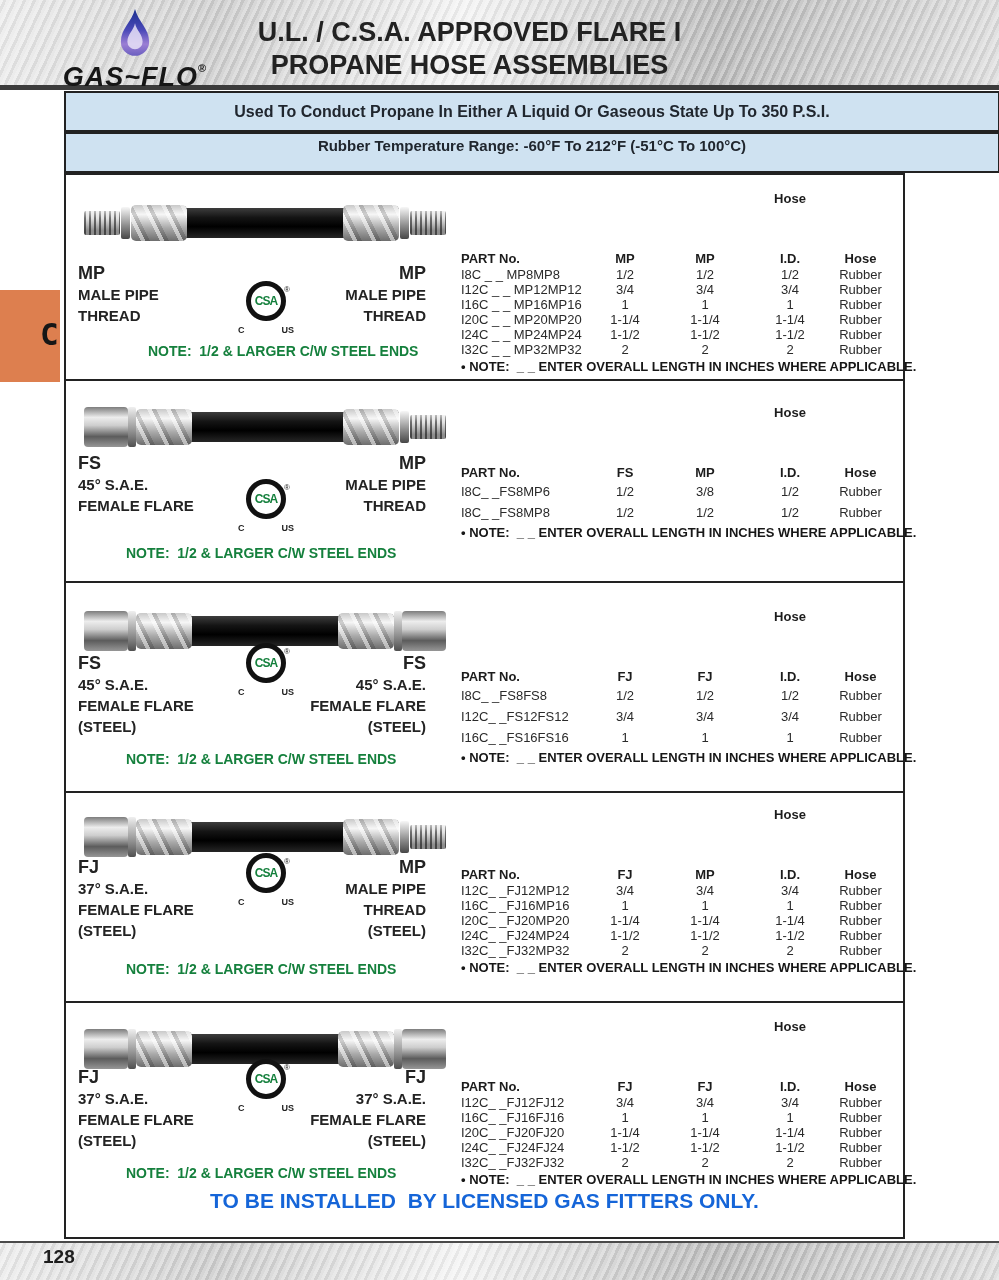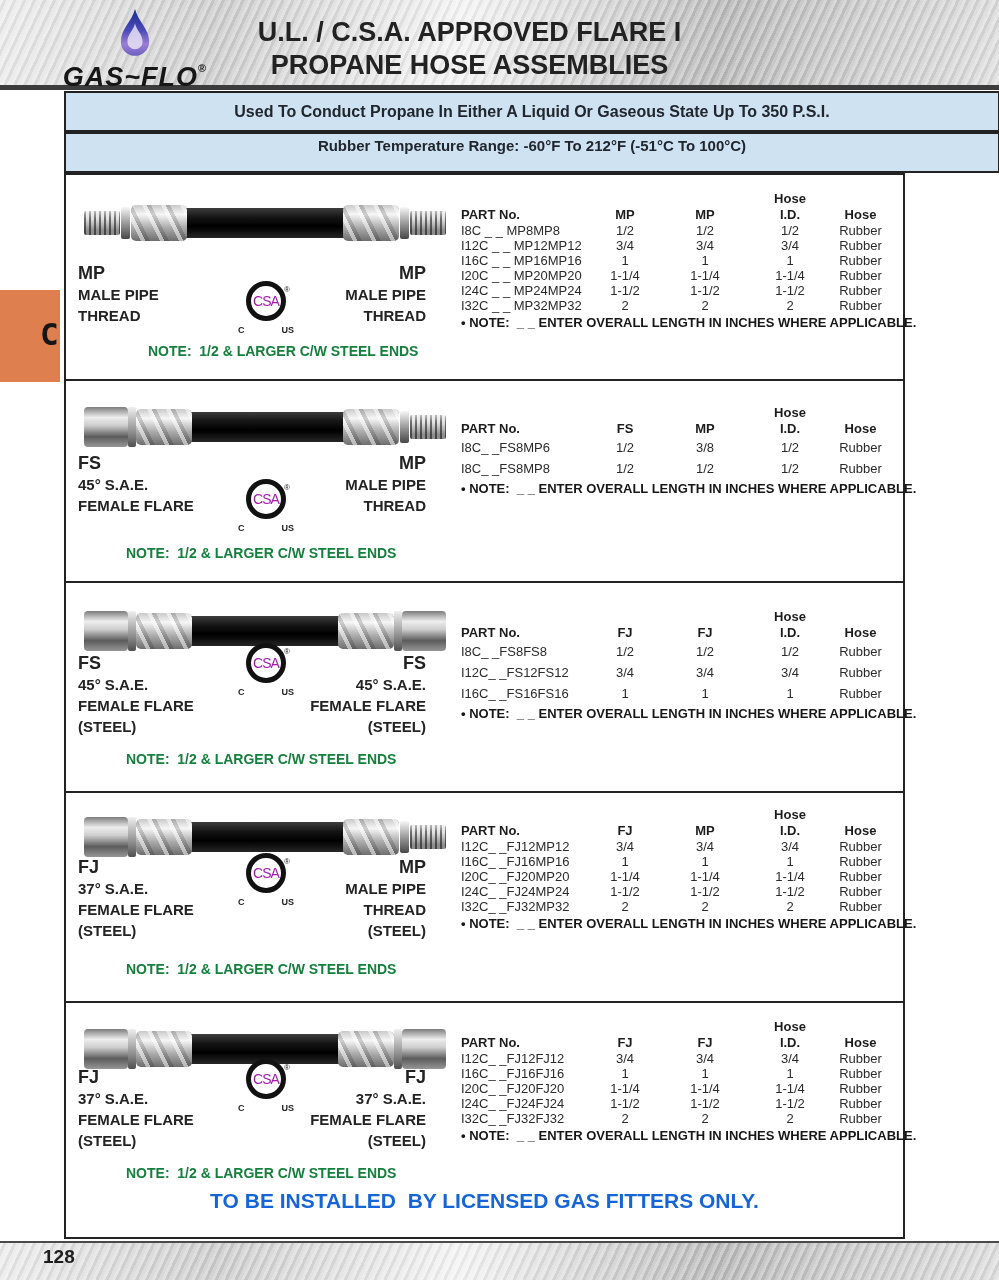--- a/index.html
+++ b/index.html
@@ -70,35 +70,35 @@
   .labels{position:absolute;font-weight:bold;color:#232323;font-size:15px;line-height:21px;}
   .labels .l0{font-size:18px;}
   .labels.left{left:12px;}
   .labels.right{left:210px;width:150px;text-align:right;}
   
   .csa{position:absolute;width:60px;height:56px;}
   .csa .circle{
     width:30px;height:30px;border:5px solid #111;border-radius:50%;margin:0 auto;
     display:flex;align-items:center;justify-content:center;background:#fff;
   }
-  .csa .circle span{font-size:14px;font-weight:normal;color:#a21caf;letter-spacing:-1px;}
+  .csa .circle span{font-size:12px;font-weight:bold;color:#15803d;letter-spacing:-1px;}
   .csa .c{position:absolute;left:2px;bottom:2px;font-size:9px;font-weight:bold;color:#222;}
   .csa .us{position:absolute;right:2px;bottom:2px;font-size:9px;font-weight:bold;color:#222;}
   .csa .reg{position:absolute;right:6px;top:4px;font-size:8px;color:#222;}
   
   .note{position:absolute;font-weight:bold;font-size:14px;color:#15803d;white-space:pre;}
   
   .ptable{position:absolute;left:395px;width:435px;}
   .hose-top{position:absolute;top:0;left:294px;width:70px;text-align:center;
     font-weight:bold;font-size:13px;}
   .pgrid{
     display:grid;grid-template-columns:134px 60px 100px 70px 71px;
     padding-top:16px;align-items:baseline;
   }
-  .th{font-weight:bold;font-size:13px;line-height:16px;}
+  .th{font-weight:bold;font-size:13px;line-height:16px;margin-top:44px;}
   .td{font-size:13px;line-height:15px;color:#2a2a2a;}
   .c0{text-align:left;} .c1,.c2,.c3,.c4{text-align:center;}
   .sparse .td{padding:3px 0;}
   .tnote{font-weight:bold;font-size:13px;margin-top:2px;white-space:pre;color:#171717;}
   
   .footer-warning{
     position:absolute;left:0;width:100%;top:186px;text-align:center;
     font-size:21px;font-weight:bold;color:#1565d8;white-space:pre;
   }
   .side-tab{position:absolute;left:0;top:290px;width:60px;height:92px;background:#dd7f4f;}

